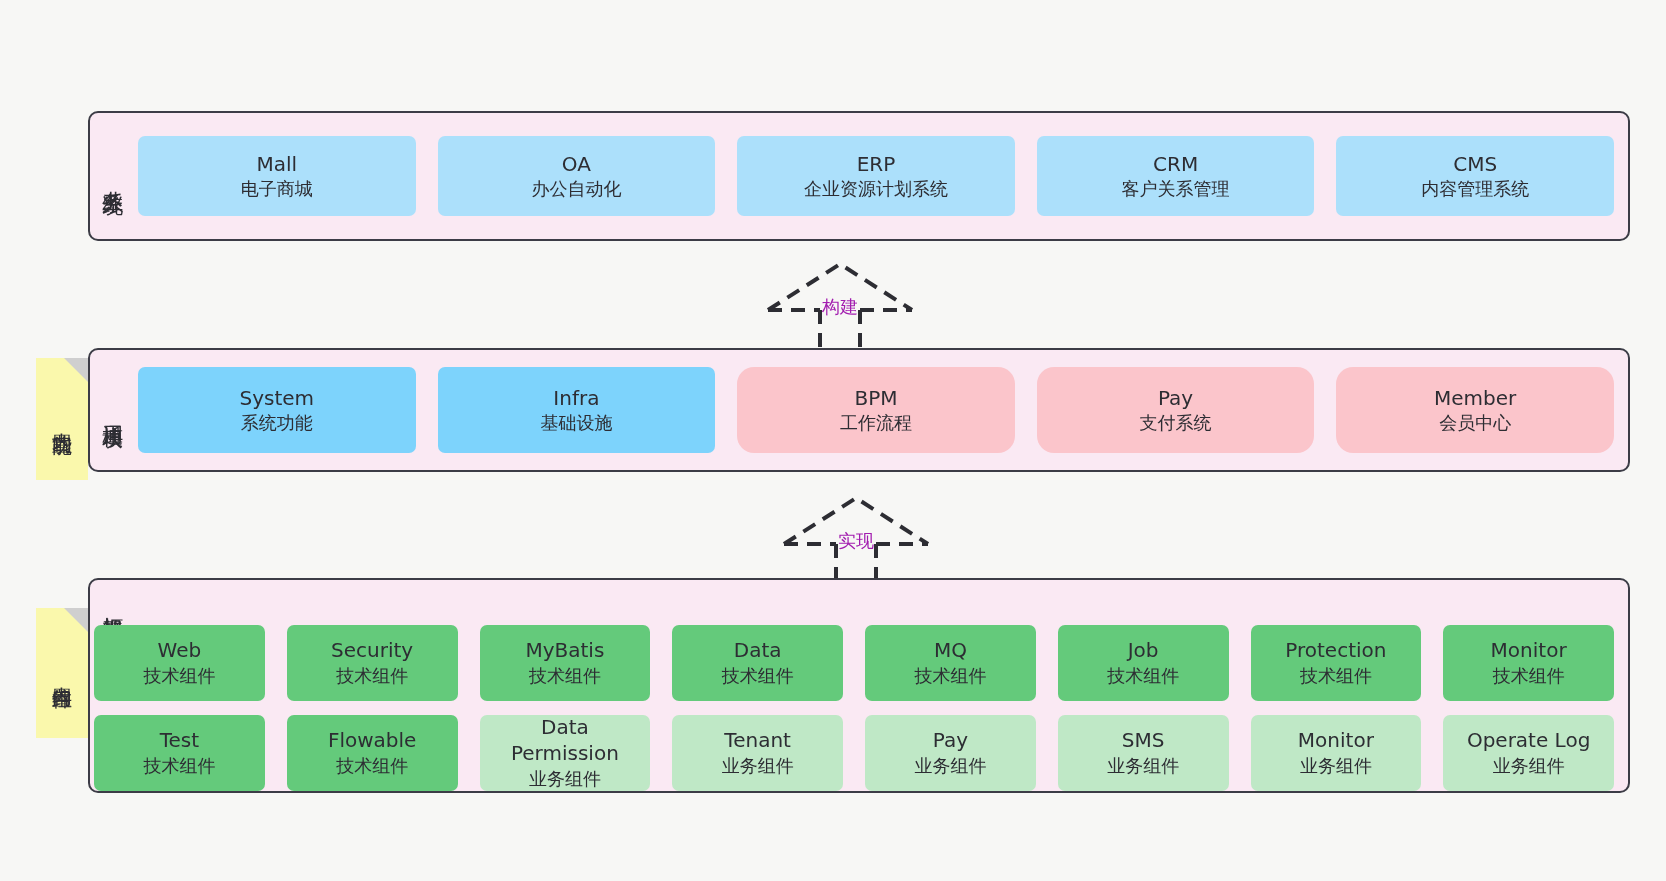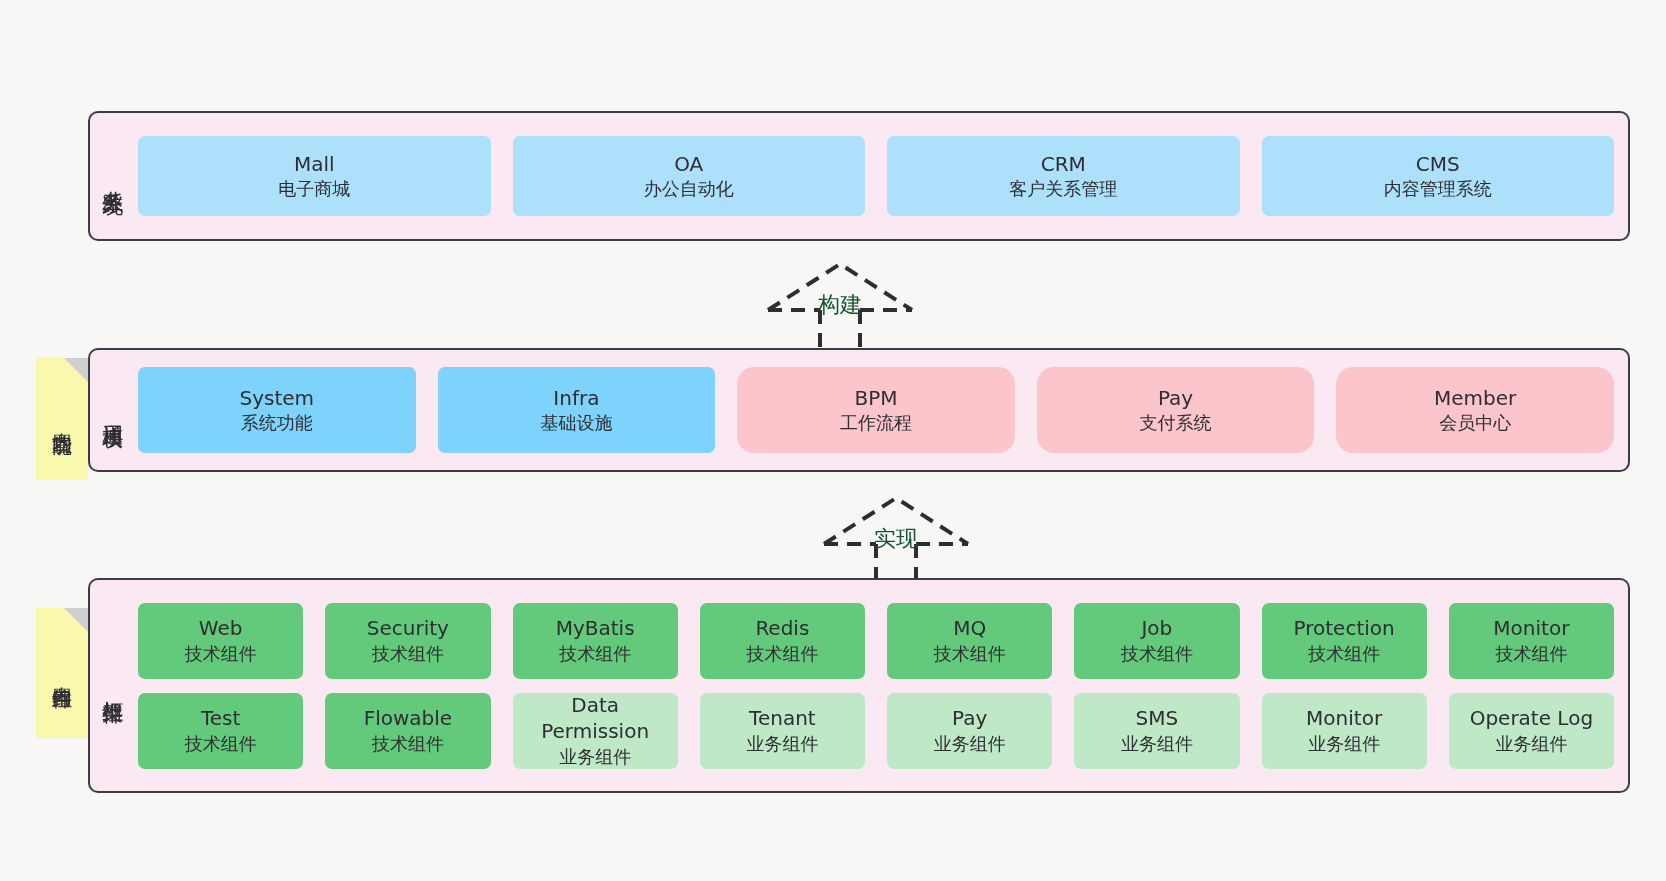--- a/index.html
+++ b/index.html
@@ -126,41 +126,45 @@
     position: absolute;
     width: 160px;
     height: 92px;
   }
   .arrow svg { display: block; }
   .arrow-label {
     position: absolute;
     left: 0; right: 0;
     bottom: 2px;
     text-align: center;
-    font-size: 22px;
-    color: #14532d;
+    font-size: 18px;
+    color: #a21caf;
     line-height: 1;
   }
 </style>
 </head>
 <body>
 
 <div id="canvas">
 
   <div class="layer" id="layer-0" style="left:88px; top:111px; width:1542px; height:130px;">
     <div class="layer-caption">业务系统</div>
     <div class="layer-body">
       <div class="row">
         <div class="node h-biz c-blue">
           <span class="n-en">Mall</span>
           <span class="n-cn">电子商城</span>
         </div>
         <div class="node h-biz c-blue">
           <span class="n-en">OA</span>
           <span class="n-cn">办公自动化</span>
+        </div>
+        <div class="node h-biz c-blue">
+          <span class="n-en">ERP</span>
+          <span class="n-cn">企业资源计划系统</span>
         </div>
         <div class="node h-biz c-blue">
           <span class="n-en">CRM</span>
           <span class="n-cn">客户关系管理</span>
         </div>
         <div class="node h-biz c-blue">
           <span class="n-en">CMS</span>
           <span class="n-cn">内容管理系统</span>
         </div>
       </div>
@@ -204,50 +208,50 @@
         </div>
       </div>
     </div>
   </div>
 
   <div class="sticky" style="left:36px; top:358px; width:52px; height:122px;">
     <span class="fold"></span>
     <span>内置功能</span>
   </div>
 
-  <div class="arrow" style="left:816px; top:492px;">
+  <div class="arrow" style="left:776px; top:492px;">
     <svg width="160" height="92" viewBox="0 0 160 92" xmlns="http://www.w3.org/2000/svg">
       <path d="M8 52 L80 6 L152 52" fill="none" stroke="#2d2d33" stroke-width="4" stroke-dasharray="14,9" stroke-linecap="butt"></path>
       <path d="M8 52 L60 52" fill="none" stroke="#2d2d33" stroke-width="4" stroke-dasharray="14,9"></path>
       <path d="M100 52 L152 52" fill="none" stroke="#2d2d33" stroke-width="4" stroke-dasharray="14,9"></path>
       <path d="M60 52 L60 90" fill="none" stroke="#2d2d33" stroke-width="4" stroke-dasharray="14,9"></path>
       <path d="M100 52 L100 90" fill="none" stroke="#2d2d33" stroke-width="4" stroke-dasharray="14,9"></path>
     </svg>
     <div class="arrow-label" style="bottom:34px;">实现</div>
   </div>
 
-  <div class="layer" id="layer-2" style="left:88px; top:578px; width:1542px; height:215px;">
+  <div class="layer" id="layer-2" style="left:88px; top:578px; width:1542px; height:215px;flex-direction:column;">
     <div class="layer-caption">框架组件</div>
     <div class="layer-body">
 
       <div class="row">
         <div class="node h-comp c-green">
           <span class="n-en">Web</span>
           <span class="n-cn">技术组件</span>
         </div>
         <div class="node h-comp c-green">
           <span class="n-en">Security</span>
           <span class="n-cn">技术组件</span>
         </div>
         <div class="node h-comp c-green">
           <span class="n-en">MyBatis</span>
           <span class="n-cn">技术组件</span>
         </div>
         <div class="node h-comp c-green">
-          <span class="n-en">Redis</span>
+          <span class="n-en">Data</span>
           <span class="n-cn">技术组件</span>
         </div>
         <div class="node h-comp c-green">
           <span class="n-en">MQ</span>
           <span class="n-cn">技术组件</span>
         </div>
         <div class="node h-comp c-green">
           <span class="n-en">Job</span>
           <span class="n-cn">技术组件</span>
         </div>

